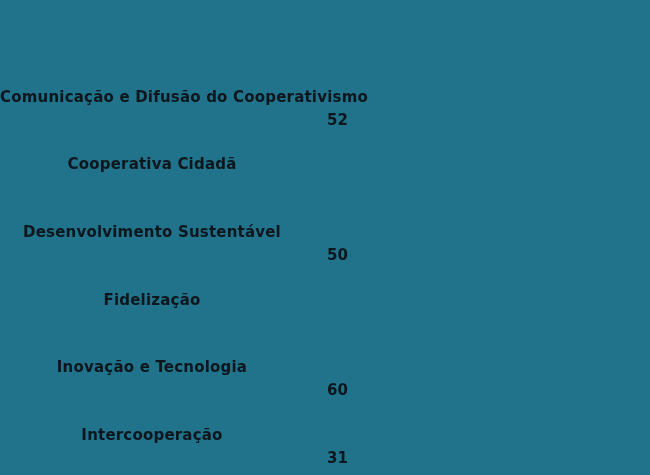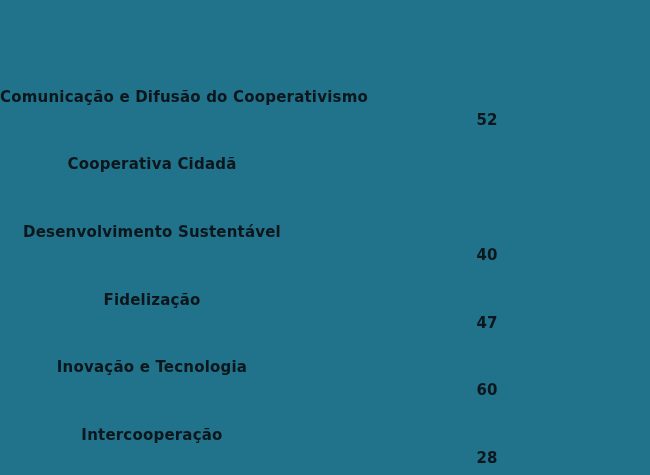--- a/index.html
+++ b/index.html
@@ -33,21 +33,20 @@
     font-weight: bold;
     letter-spacing: 0.2px;
     white-space: nowrap;
   }
   
   .row:nth-child(n+2) .cell-label {
     transform: translateX(-13px);
   }
   .cell-value {
     flex: 1;
-    text-align: center;
     font-size: 15px;
     font-weight: bold;
     transform: translateX(-3px);
     margin-top: 46px;
   }
 </style>
 </head>
 <body>
 
 <div class="stage">
@@ -57,32 +56,31 @@
       <div class="cell-label">Comunicação e Difusão do Cooperativismo</div>
       <div class="cell-value">52</div>
     </div>
 
     <div class="row">
       <div class="cell-label">Cooperativa Cidadã</div>
     </div>
 
     <div class="row">
       <div class="cell-label">Desenvolvimento Sustentável</div>
-      <div class="cell-value">40</div>
+      <div class="cell-value">50</div>
     </div>
 
     <div class="row">
       <div class="cell-label">Fidelização</div>
-      <div class="cell-value">47</div>
     </div>
 
     <div class="row">
       <div class="cell-label">Inovação e Tecnologia</div>
       <div class="cell-value">60</div>
     </div>
 
     <div class="row">
       <div class="cell-label">Intercooperação</div>
-      <div class="cell-value">28</div>
+      <div class="cell-value">31</div>
     </div>
 
   </div>
 </div>
 
 </body></html>

